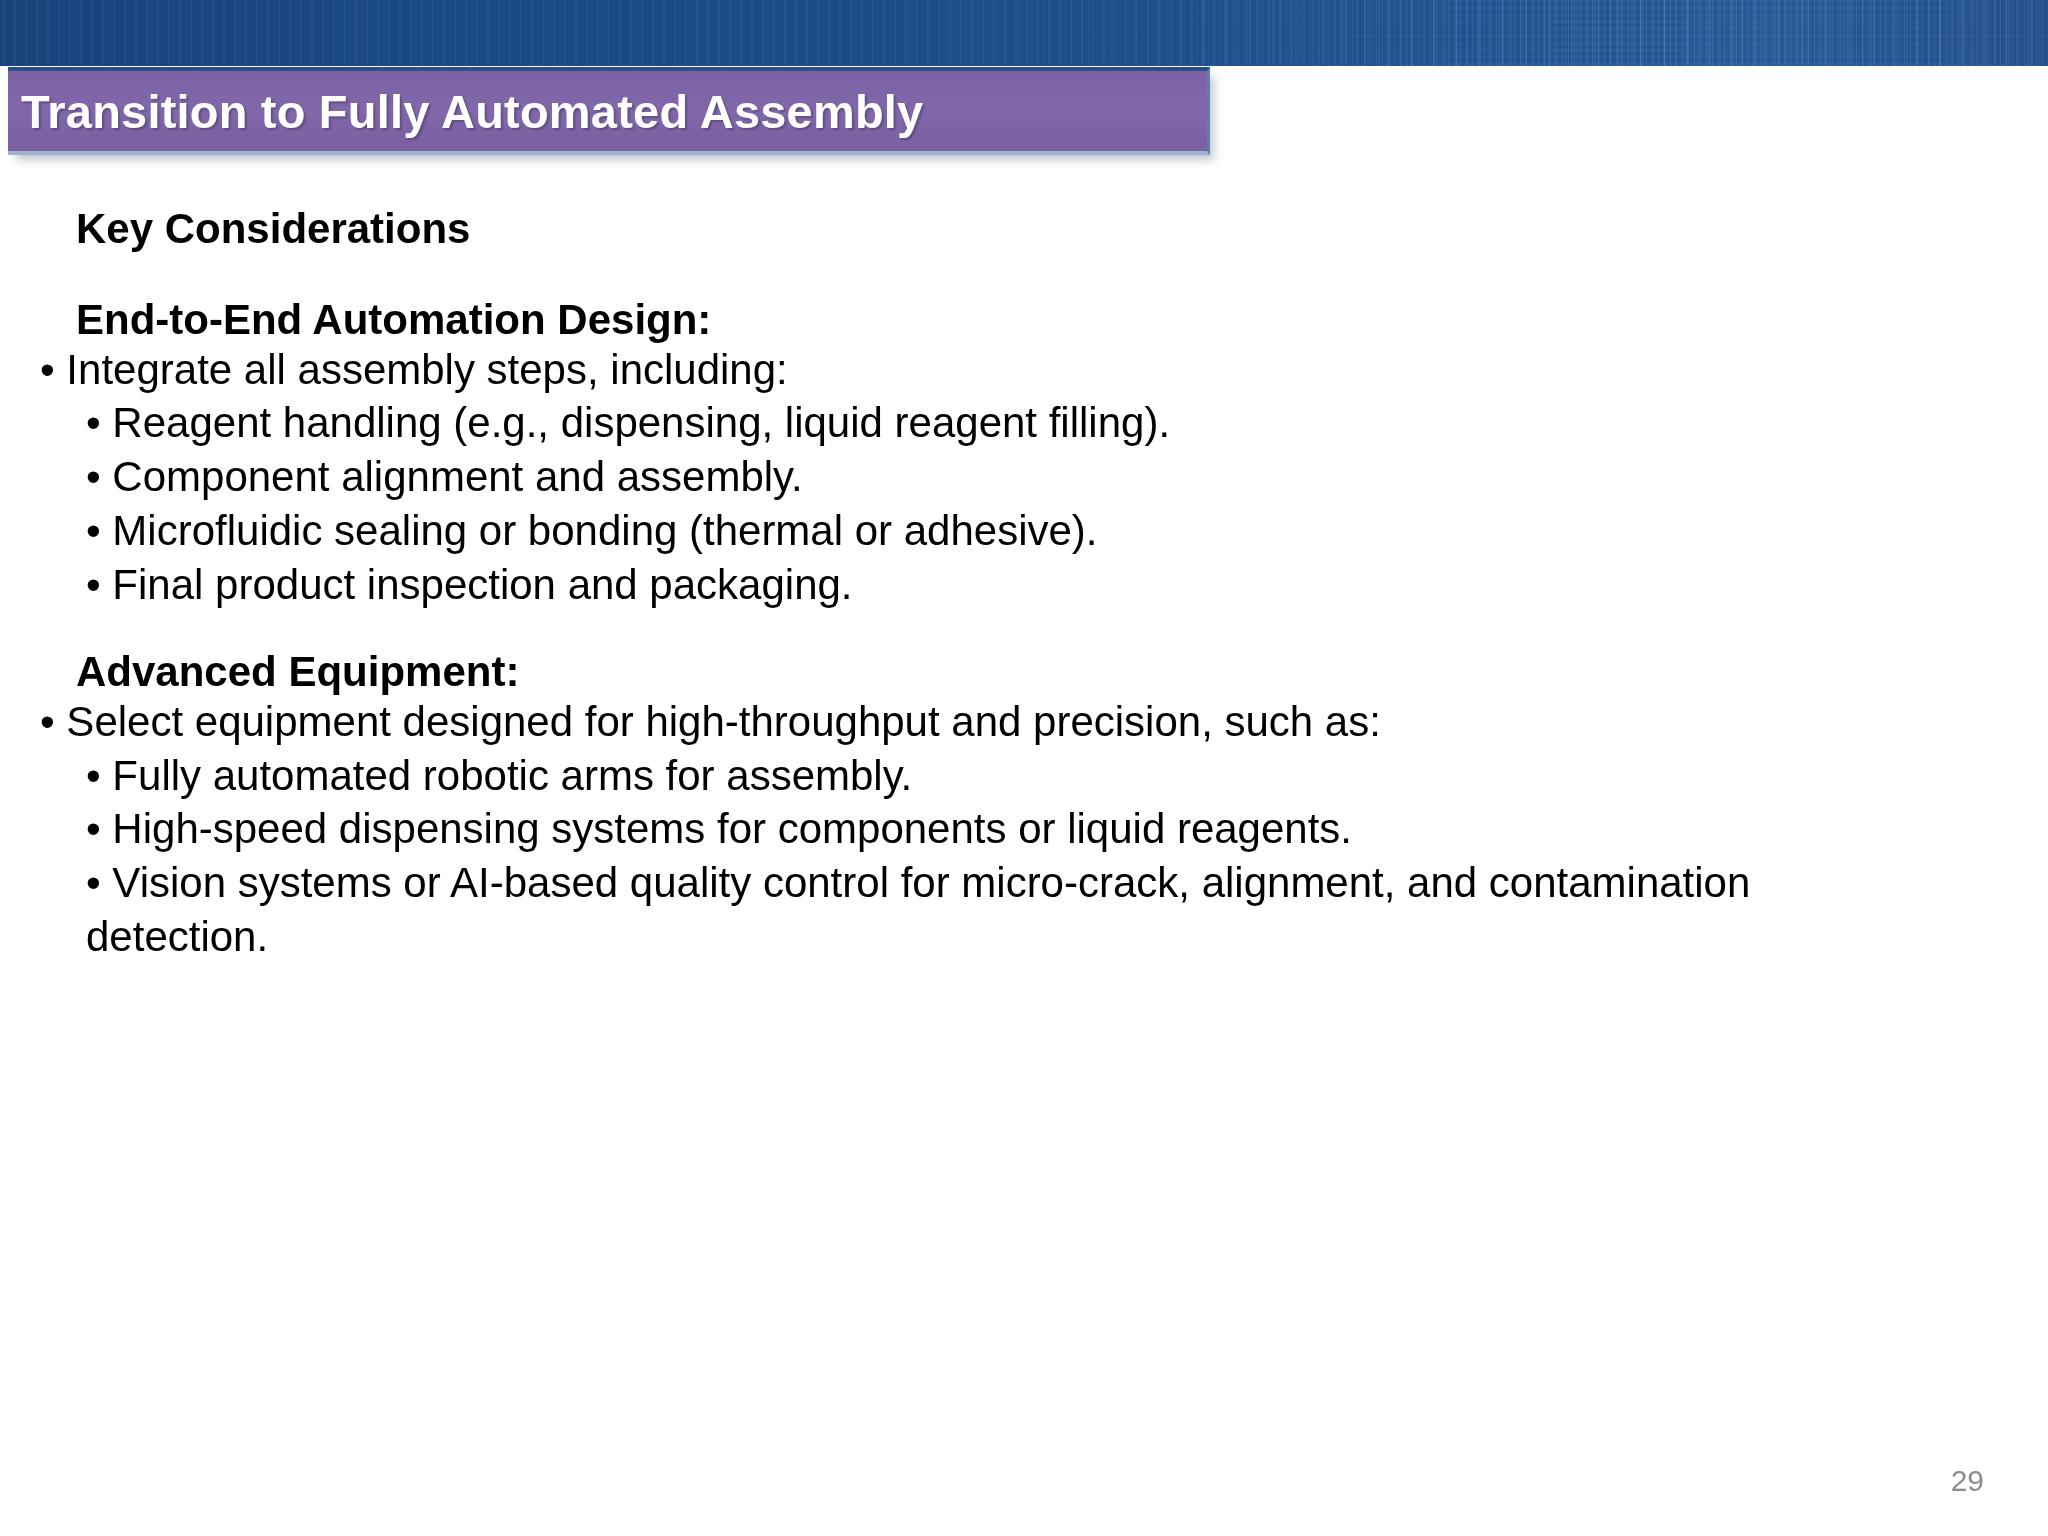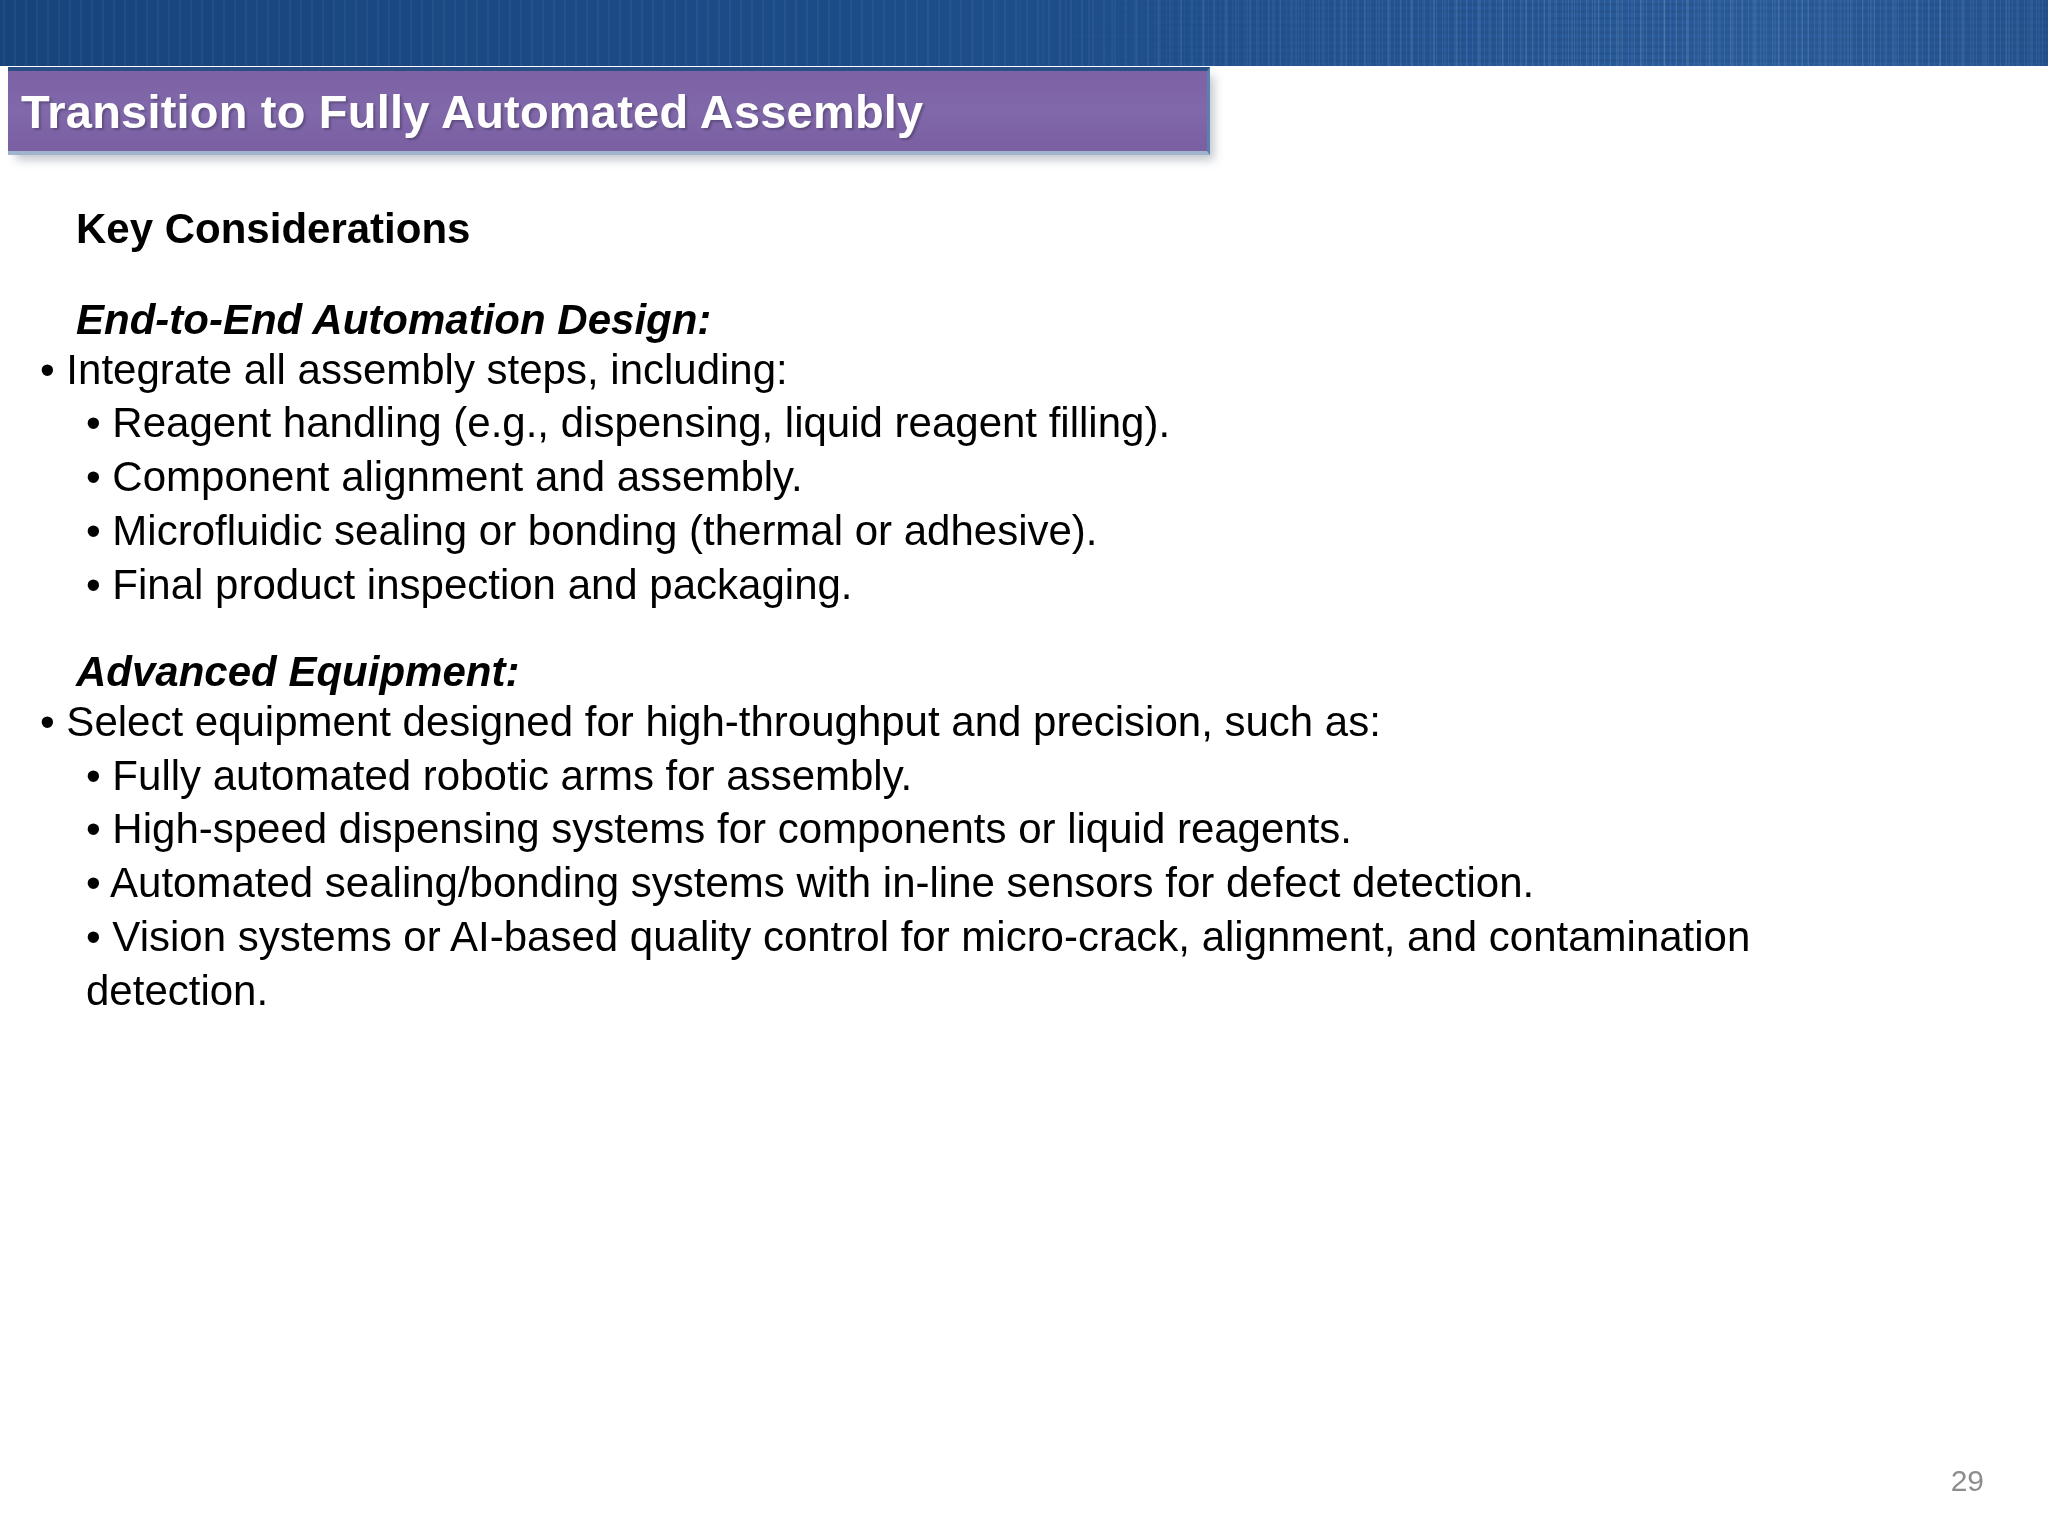--- a/index.html
+++ b/index.html
@@ -114,21 +114,21 @@
 
   .heading {
     font-size: 42px;
     font-weight: bold;
     color: #000000;
     margin-left: 76px;
     line-height: 1.08;
     white-space: nowrap;
   }
   .heading.key-considerations { margin-top: 48px; }
-  .heading.section { margin-top: 0; font-style: italic; }
+  .heading.section { margin-top: 0; }
 
   .spacer-lg { height: 46px; }
   .spacer-md { height: 38px; }
 
   .bullet-l1 {
     font-size: 42px;
     font-weight: normal;
     color: #000000;
     margin-left: 40px;
     line-height: 1.28;
@@ -186,19 +186,18 @@
     <div class="bullet-l2 nowrap">• Final product inspection and packaging.</div>
   </div>
 
   <div class="spacer-md"></div>
 
   <div>
     <div class="heading section">Advanced Equipment:</div>
     <div class="bullet-l1">• Select equipment designed for high-throughput and precision, such as:</div>
     <div class="bullet-l2 nowrap">• Fully automated robotic arms for assembly.</div>
     <div class="bullet-l2 nowrap">• High-speed dispensing systems for components or liquid reagents.</div>
-    <div class="bullet-l2 wrap">• Automated sealing/bonding systems with in-line sensors for defect detection.</div>
     <div class="bullet-l2 wrap">• Vision systems or AI-based quality control for micro-crack, alignment, and contamination detection.</div>
   </div>
 
 </div>
 
 <div class="page-number">29</div>
 
 </body></html>

